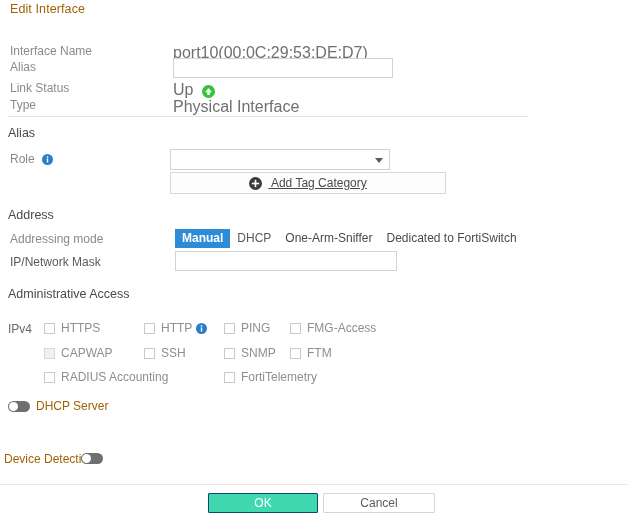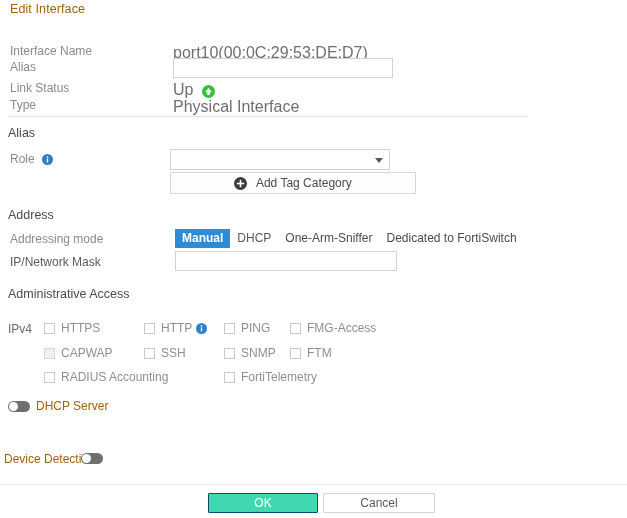--- a/index.html
+++ b/index.html
@@ -303,21 +303,21 @@
           <rect x="4.8" y="2.2" width="1.4" height="1.4" fill="#ffffff"></rect>
         </svg>
       </span>
     </span>
     <div class="select-box" style="left:170px; top:-3px; width:220px;">
       <span>Undefined</span>
       <span class="caret"></span>
     </div>
   </div>
 
-  <div class="add-tag-btn" style="left:170px; top:172px; width:246px;">
+  <div class="add-tag-btn" style="left:170px; top:172px; width:276px;text-decoration:underline;">
     <span class="plus-icon">
       <svg width="13" height="13" viewBox="0 0 13 13">
         <circle cx="6.5" cy="6.5" r="6.5" fill="#3a3a3a"></circle>
         <rect x="5.7" y="2.8" width="1.6" height="7.4" fill="#ffffff"></rect>
         <rect x="2.8" y="5.7" width="7.4" height="1.6" fill="#ffffff"></rect>
       </svg>
     </span>
     <span>Add Tag Category</span>
   </div>
 

